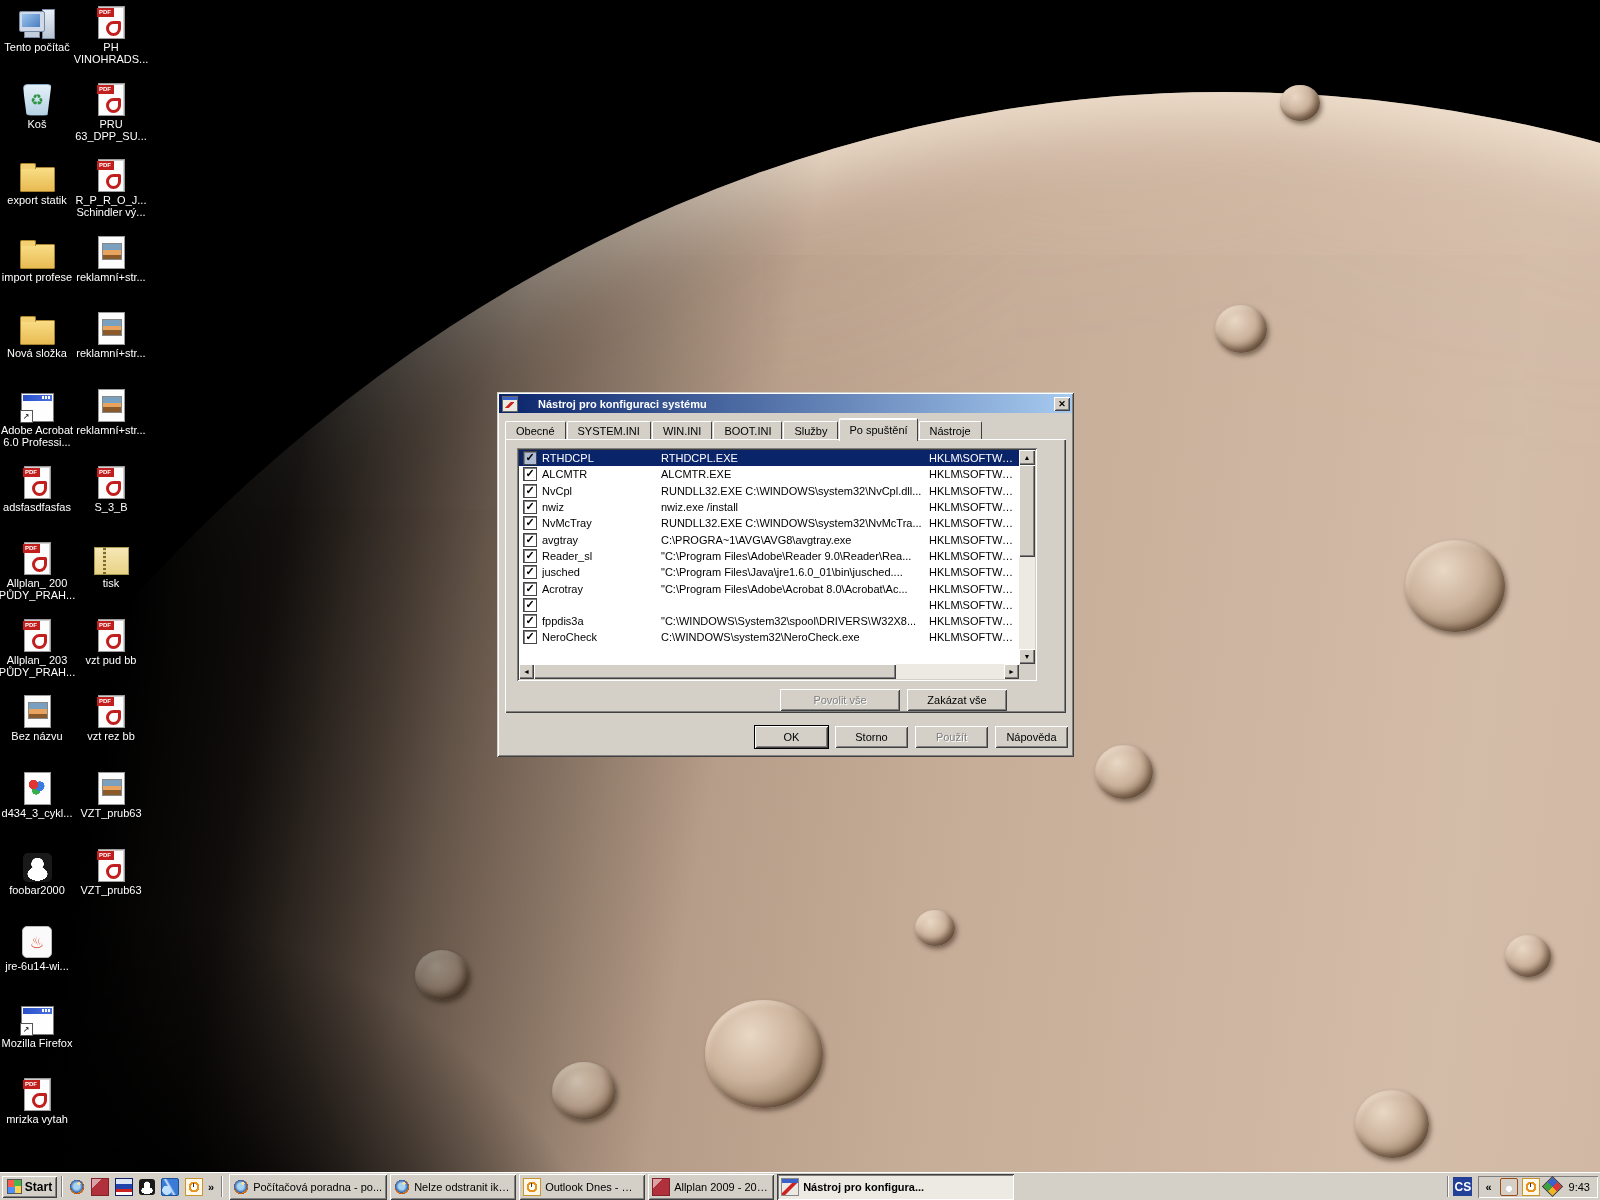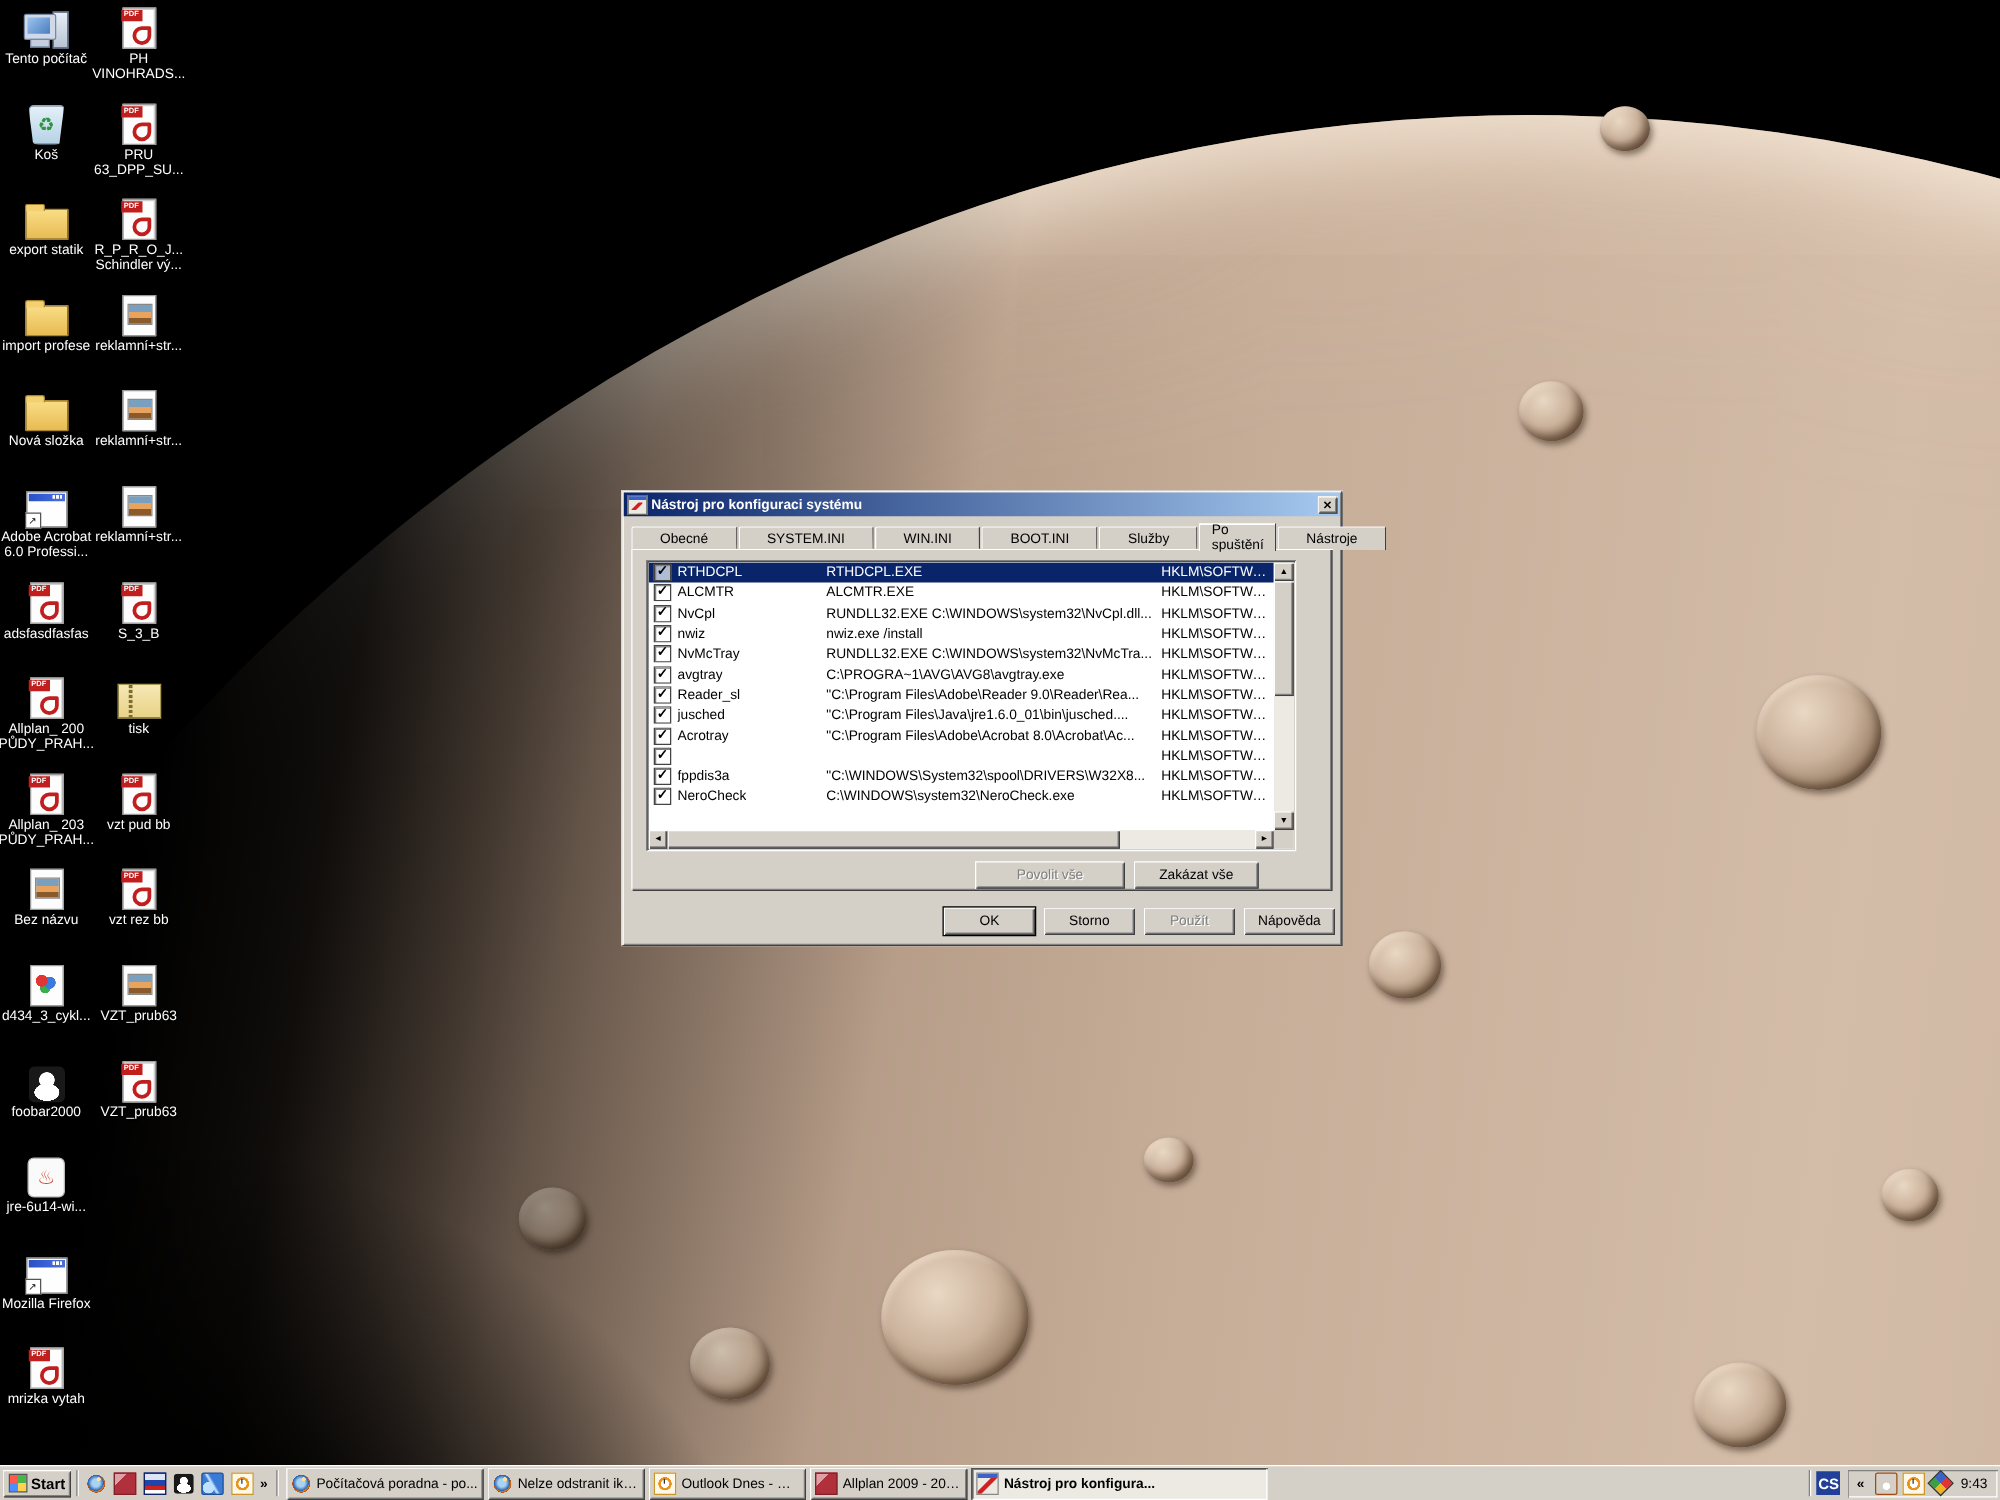--- a/index.html
+++ b/index.html
@@ -113,24 +113,24 @@
 
   
   #dialog{position:absolute;left:497px;top:392px;width:577px;height:365px;background:#d4d0c8;
     box-shadow:inset 1px 1px 0 #d4d0c8,inset -1px -1px 0 #404040,inset 2px 2px 0 #fff,inset -2px -2px 0 #808080;}
   #titlebar{position:absolute;left:2px;top:2px;right:2px;height:19px;
     background:linear-gradient(90deg,#0a246a,#a6caf0);display:flex;align-items:center;padding:0 2px;}
   #titlebar .t-icon{width:14px;height:14px;margin:0 3px 0 1px;background:#ece9e2;border:1px solid #666;position:relative;}
   #titlebar .t-icon:before{content:"";position:absolute;left:0;top:0;right:0;height:3px;background:#3a62c8;}
   #titlebar .t-icon:after{content:"";position:absolute;left:2px;top:5px;width:9px;height:6px;
     background:linear-gradient(135deg,transparent 35%,#c22 42% 62%,transparent 68%);}
-  #dlg-title{color:#fff;font-weight:bold;flex:1;white-space:nowrap;overflow:hidden;}
+  #dlg-title{color:#fff;font-weight:bold;flex:1;white-space:nowrap;overflow:hidden;margin-left:17px;}
   #close-btn{width:16px;height:14px;font-size:9px;font-weight:bold;position:relative;flex:0 0 16px;}
   #tab-strip{position:absolute;left:8px;top:27px;height:21px;display:flex;align-items:flex-end;}
-  .tab{height:18px;padding:0 22px;background:#d4d0c8;display:flex;align-items:center;margin-right:1px;
+  .tab{height:18px;padding:0 10px;background:#d4d0c8;display:flex;align-items:center;margin-right:1px;
     border-top:1px solid #fff;border-left:1px solid #fff;border-right:1px solid #404040;
     border-radius:2px 2px 0 0;position:relative;}
   .tab.active{height:22px;z-index:5;padding:0 9px;top:1px;
     box-shadow:inset 0 1px 0 #fff;}
   #tab-panel{position:absolute;left:8px;top:47px;width:561px;height:274px;background:#d4d0c8;
     box-shadow:inset 1px 1px 0 #fff,inset -1px -1px 0 #404040,inset -2px -2px 0 #808080;}
 
   
   #listview{position:absolute;left:20px;top:56px;width:520px;height:233px;background:#fff;
     box-shadow:inset 1px 1px 0 #808080,inset -1px -1px 0 #fff,inset 2px 2px 0 #404040,inset -2px -2px 0 #d4d0c8;

